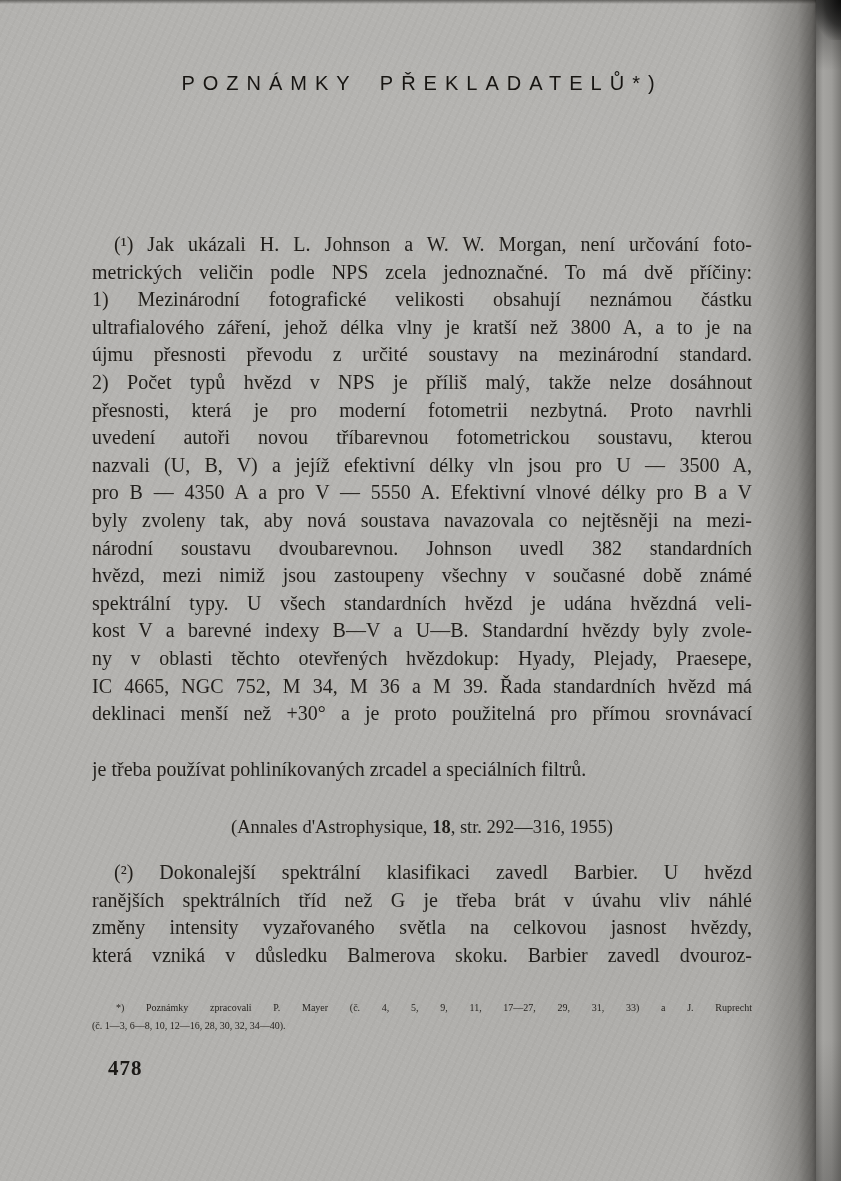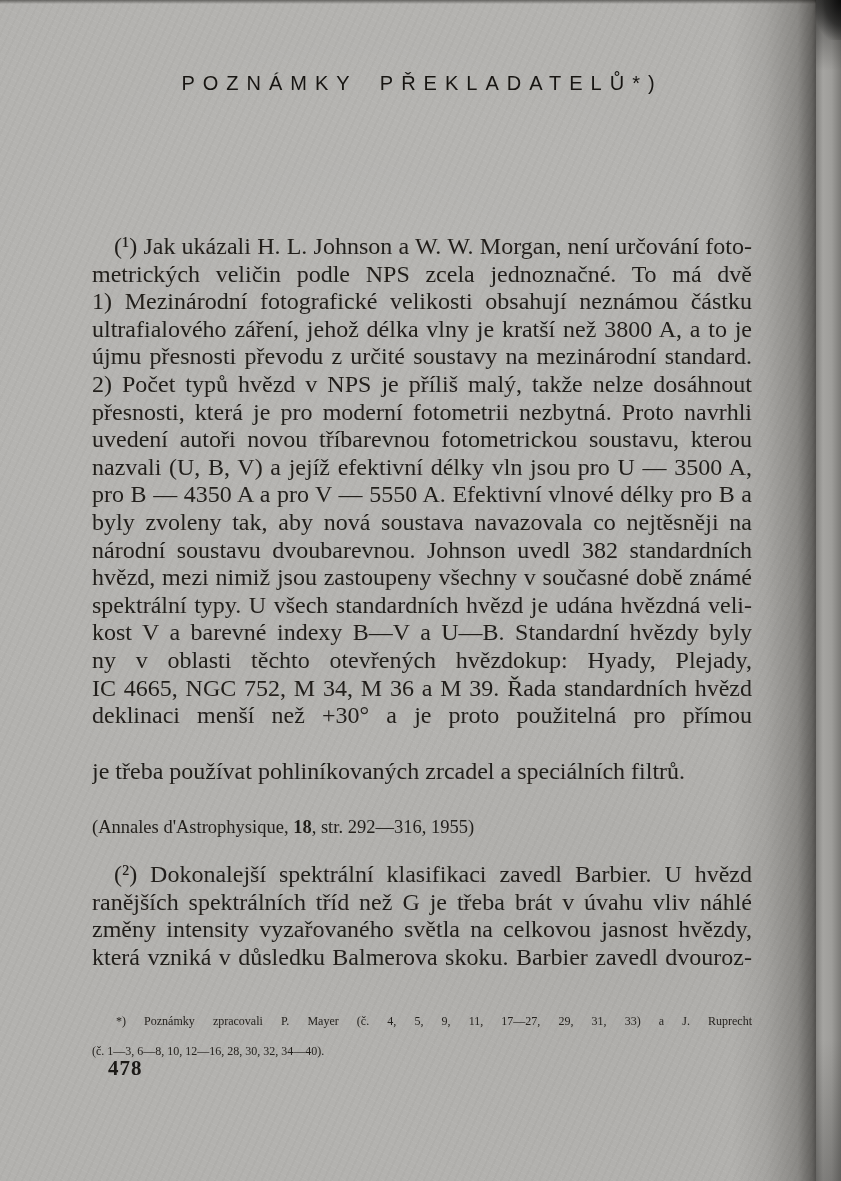--- a/index.html
+++ b/index.html
@@ -49,35 +49,35 @@
     font-family: "Liberation Sans", "DejaVu Sans", sans-serif;
     font-weight: 400; font-size: 20px;
     letter-spacing: 0.40em; word-spacing: 0.45em;
     color: #171512;
   }
   .para { position: absolute; left: 0; width: 100%; }
   .para1 { top: 233px; }
   .para2 { top: 861px; }
   .body-line {
     height: 27.6px; overflow: hidden;
-    font-size: 24px;
+    font-size: 20px;
     text-align: justify; text-align-last: justify;
   }
   .para .body-line:first-child { text-indent: 22px; }
   .last-left .body-line:last-child { text-align-last: left; margin-top: 28px; }
   .citation {
     position: absolute; top: 817px; left: 0; width: 100%;
-    font-size: 18.5px; text-align: left;
+    font-size: 18.5px; text-align: center;
   }
   .citation .vol { font-weight: 700; }
   .footnote { position: absolute; top: 1002px; left: 0; width: 100%; }
   .foot-line {
     height: 17.5px; overflow: hidden;
-    font-size: 12px;
-    text-align: justify; text-align-last: justify; margin-top: 12px;
+    font-size: 10px;
+    text-align: justify; text-align-last: justify;
   }
   .footnote .foot-line:first-child { text-indent: 24px; }
   .footnote .foot-line:last-child { text-align-last: left; }
   .pageno {
     position: absolute; top: 1056px; left: 16px;
     font-size: 21px; font-weight: 600; letter-spacing: 1px;
     color: #1c1a17;
   }
 </style>
 </head>

